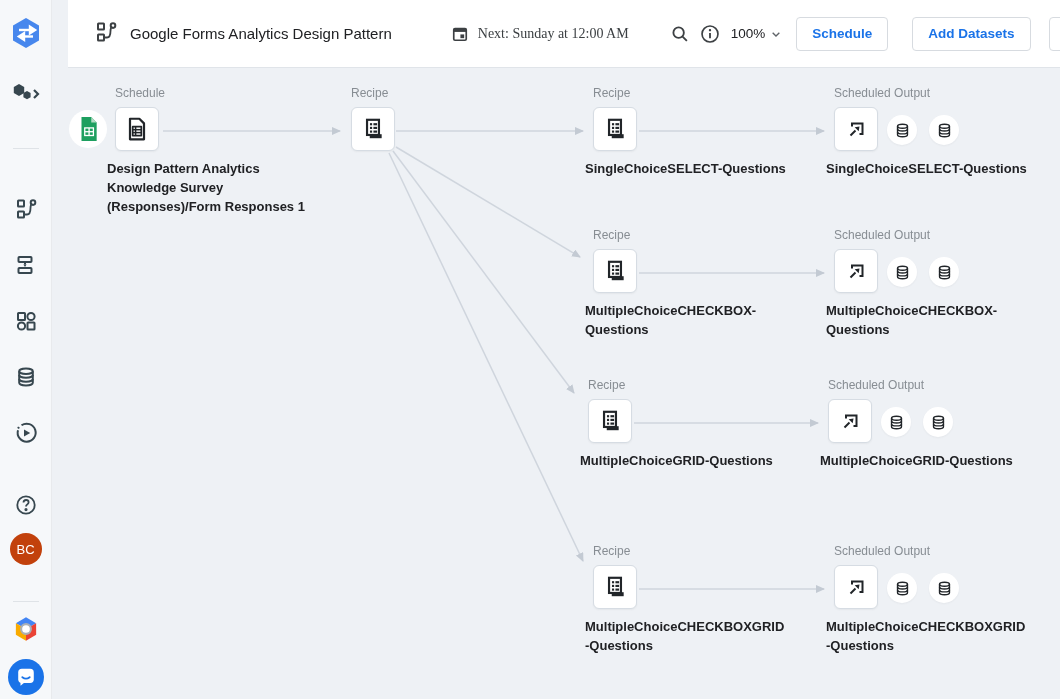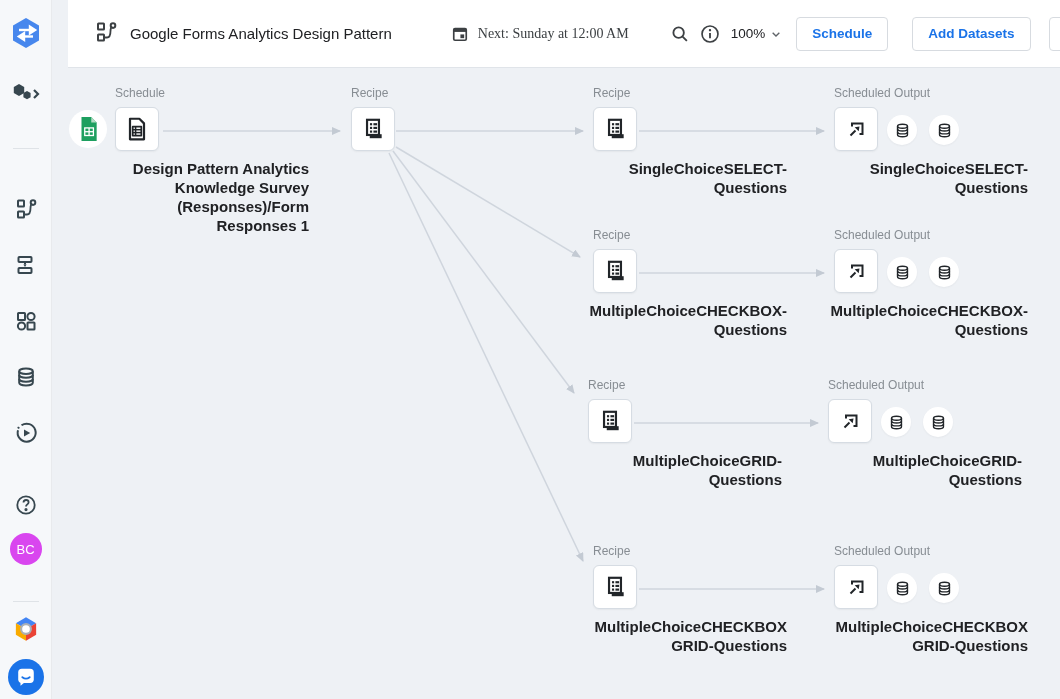--- a/index.html
+++ b/index.html
@@ -33,34 +33,34 @@
     color:#1a73e8; font-family:inherit; font-size:13.5px; font-weight:700; cursor:pointer; white-space:nowrap;
   }
   .btn.more { padding:0 12px; display:flex; align-items:center; gap:3px; }
   .btn.more i { width:4px; height:4px; background:#1a73e8; border-radius:1px; display:block; }
   
   .side-item { position:absolute; left:50%; transform:translateX(-50%); width:40px; height:40px;
     display:flex; align-items:center; justify-content:center; cursor:pointer; }
   .side-div { position:absolute; left:13px; width:26px; height:1px; background:#dfe3e7; }
   .logo-btn { position:absolute; left:50%; transform:translateX(-50%); top:14px; width:38px; height:38px;
     display:flex; align-items:center; justify-content:center; cursor:pointer; }
-  .avatar { width:32px; height:32px; border-radius:50%; background:#d946ef; color:#fff;
+  .avatar { width:32px; height:32px; border-radius:50%; background:#c2410c; color:#fff;
     font-size:13px; font-weight:500; display:flex; align-items:center; justify-content:center; }
   .chat-bub { width:36px; height:36px; border-radius:50%; background:#1a73e8;
     display:flex; align-items:center; justify-content:center; }
   
   .node { position:absolute; width:208px; z-index:2; }
   .node-type { font-size:12px; color:#878d93; margin:0 0 7px 8px; }
   .node-card {
     margin-left:8px; width:44px; height:44px; background:#fff; border:1px solid #d6dce3; border-radius:6px;
     display:flex; align-items:center; justify-content:center; cursor:pointer;
     box-shadow:0 1px 2px rgba(60,64,67,.06);
   }
-  .node-name { margin-top:8px; width:202px; font-size:15px; font-weight:700; line-height:19px;
-    color:#202124; overflow-wrap:anywhere;text-align:right; }
+  .node-name { margin-top:8px; width:202px; font-size:13px; font-weight:700; line-height:19px;
+    color:#202124; overflow-wrap:anywhere; }
   .chip { position:absolute; width:30px; height:30px; border-radius:50%; background:#fff;
     display:flex; align-items:center; justify-content:center; cursor:pointer;
     box-shadow:0 1px 2px rgba(60,64,67,.05); }
   .sheets-chip { position:absolute; width:38px; height:38px; border-radius:50%; background:#fff;
     display:flex; align-items:center; justify-content:center; }
 </style>
 </head>
 <body>
 
 <div class="canvas-bg"></div>

